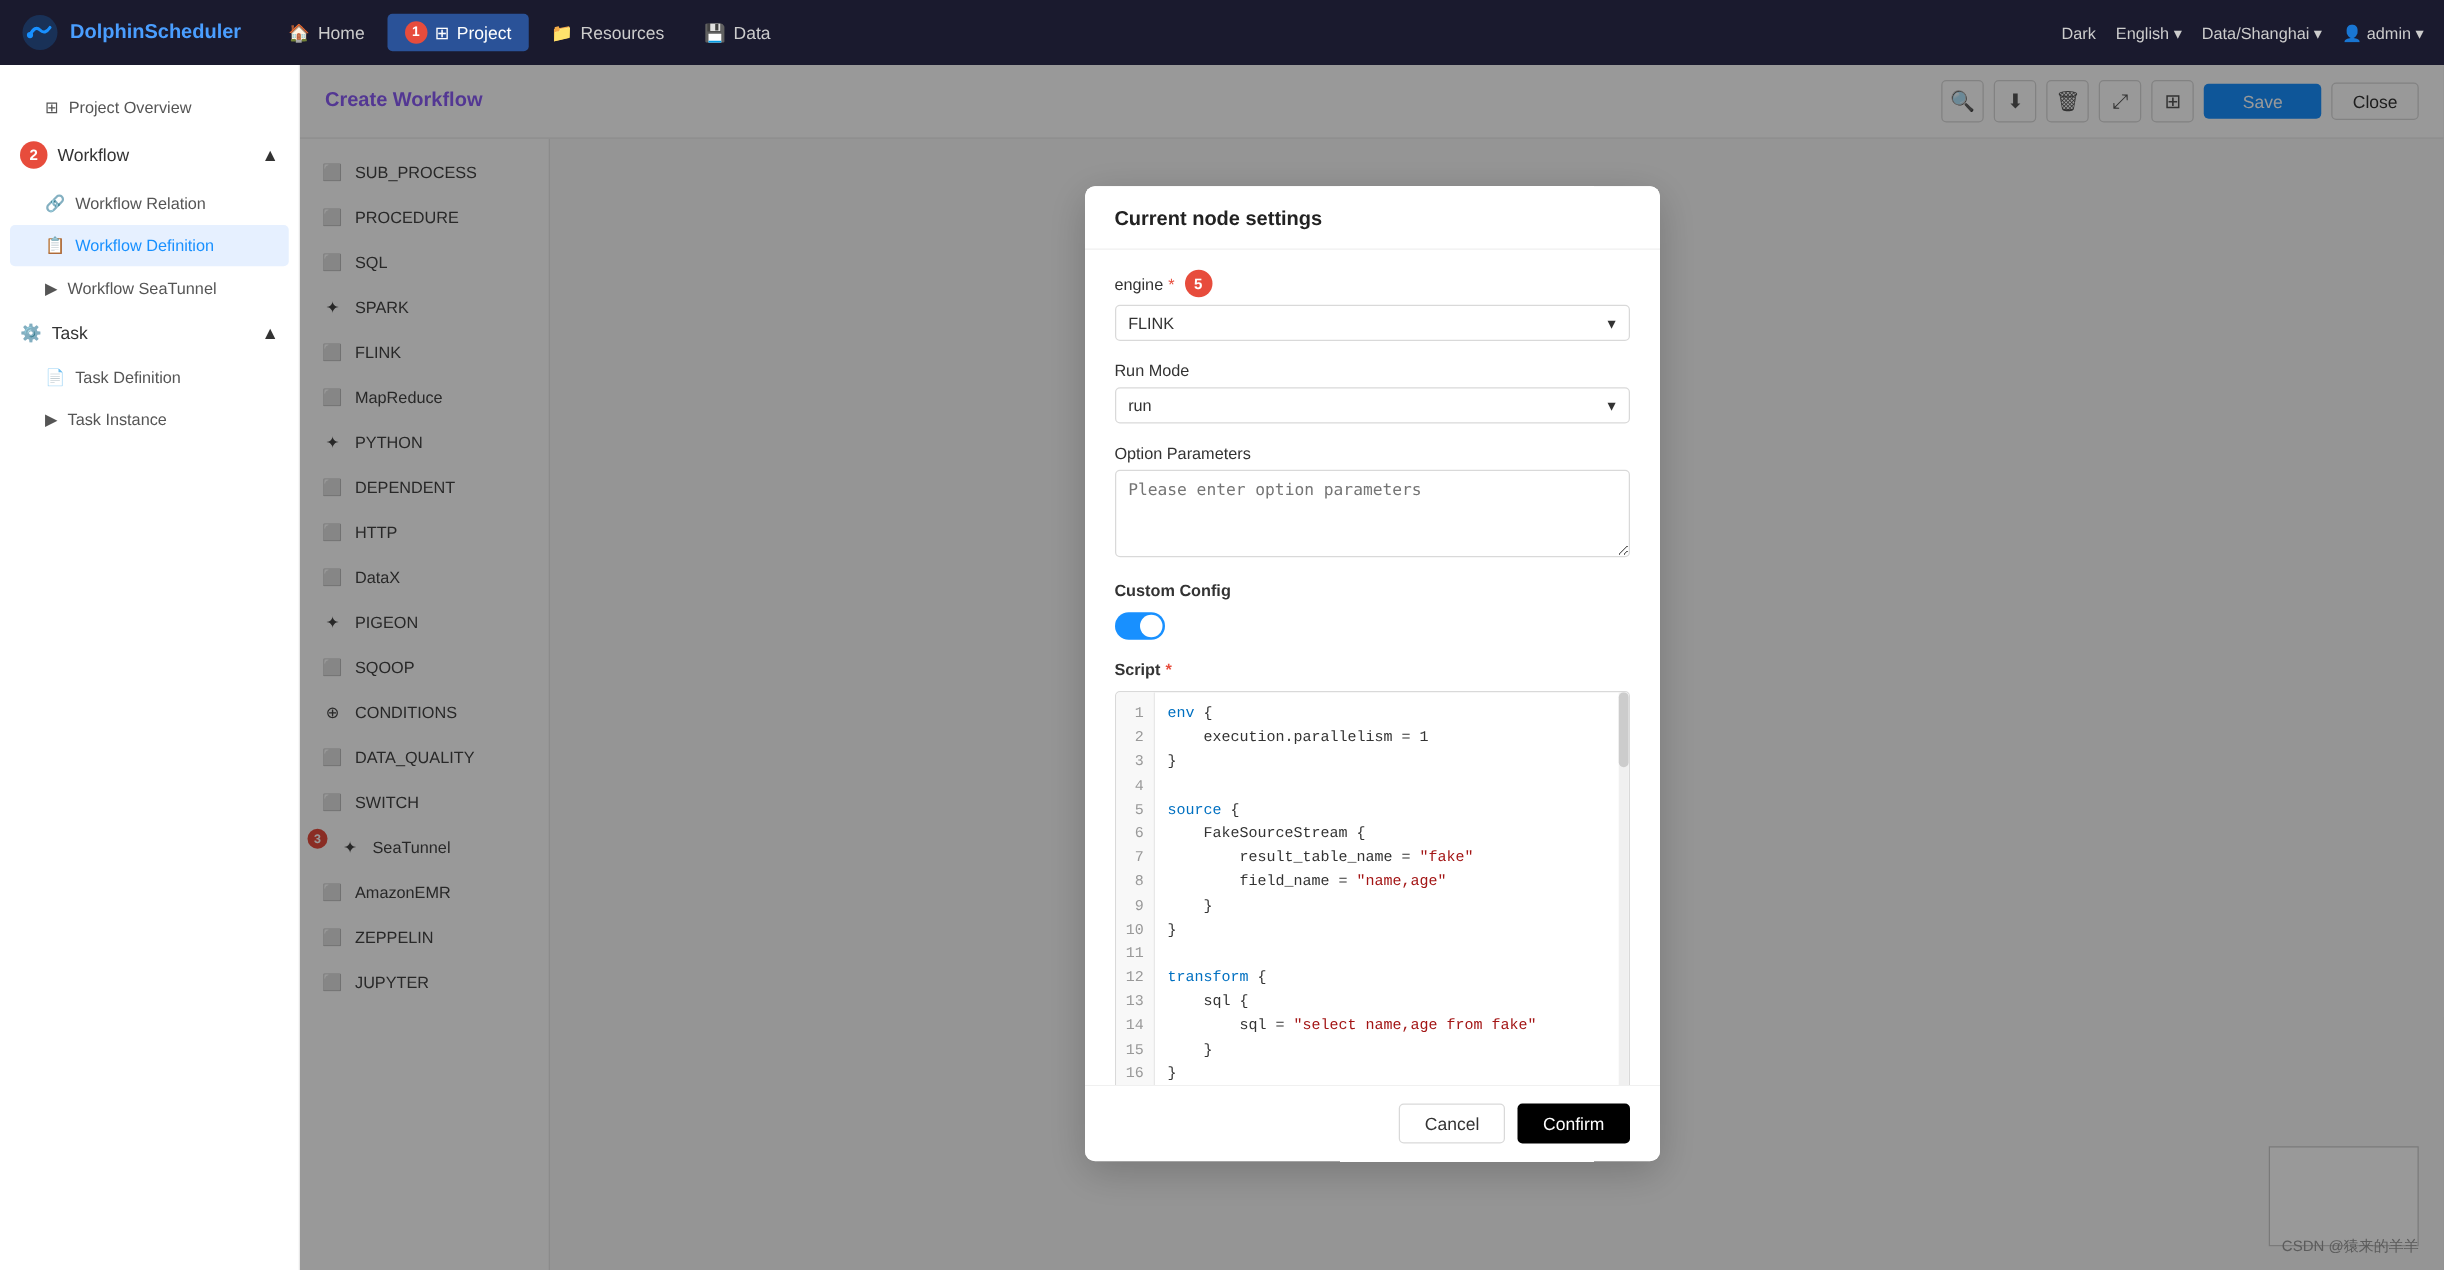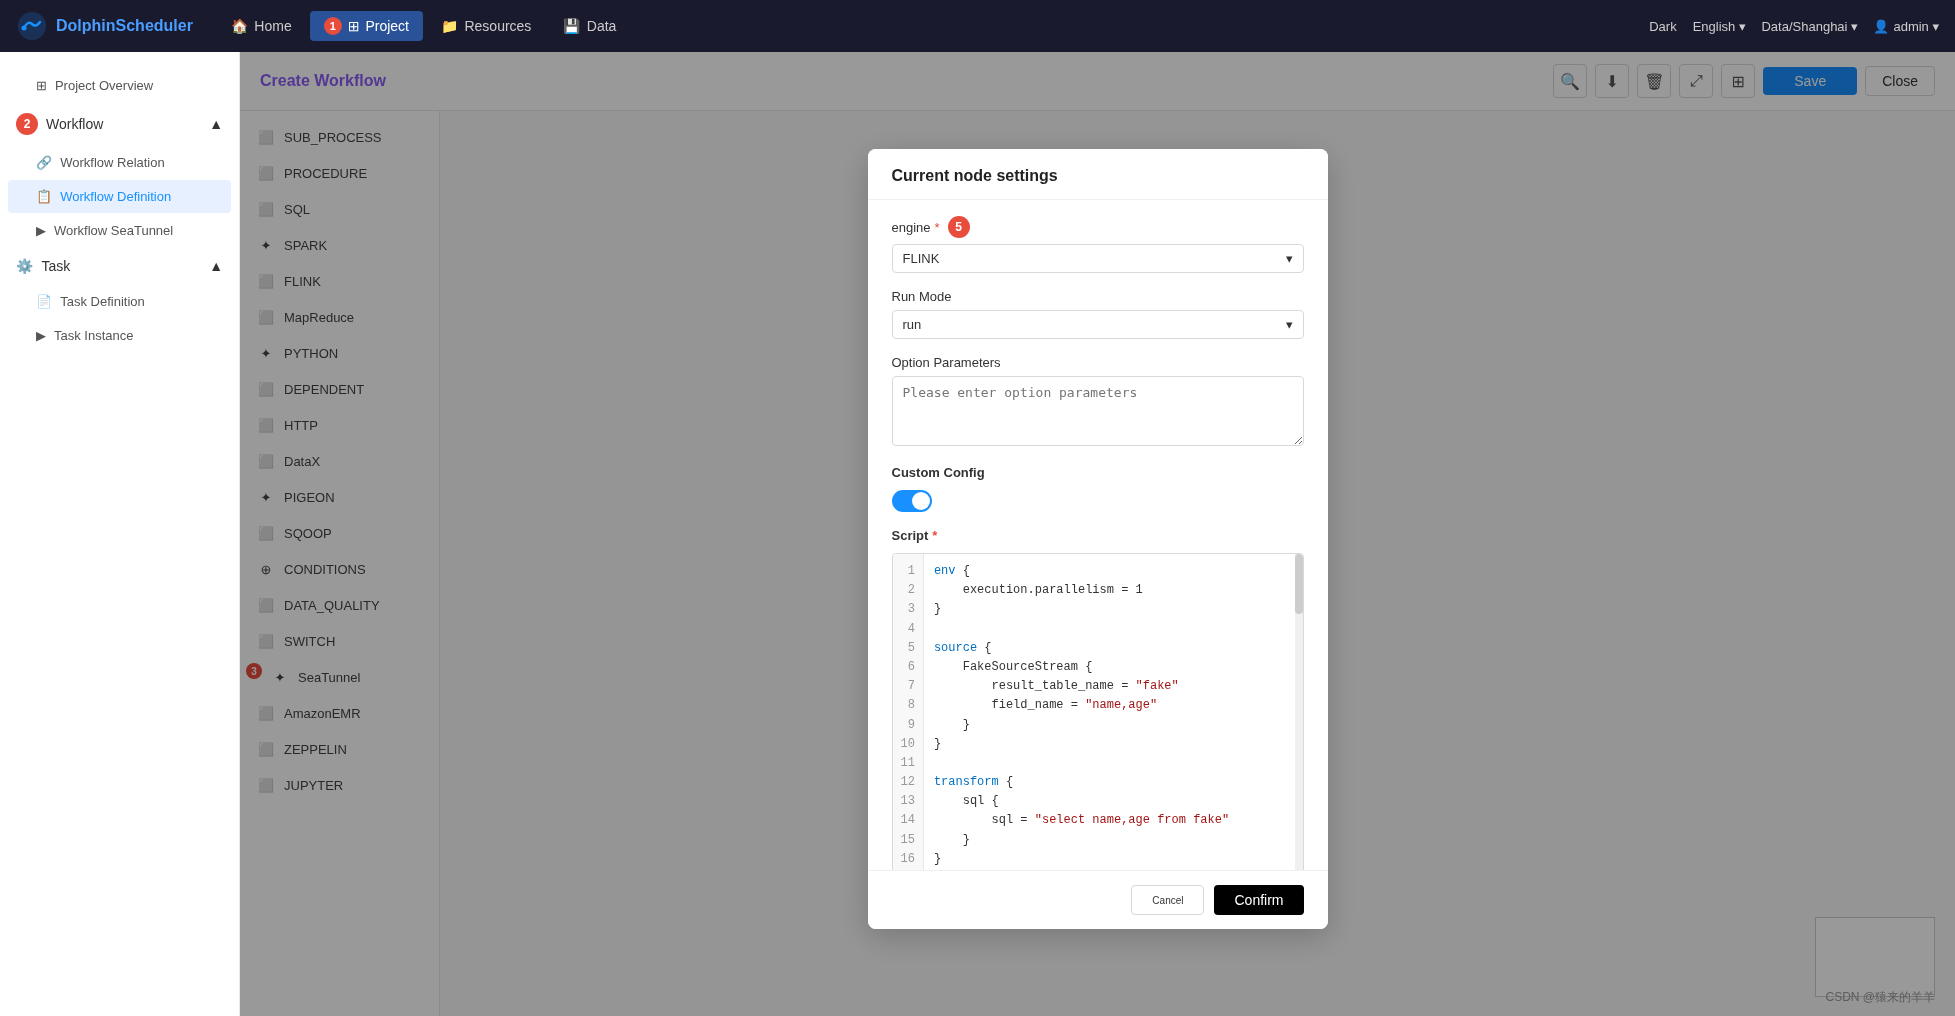--- a/index.html
+++ b/index.html
@@ -233,21 +233,21 @@
       padding: 14px 24px;
       display: flex;
       justify-content: flex-end;
       gap: 10px;
       border-top: 1px solid #f0f0f0;
       position: sticky;
       bottom: 0;
       background: #fff;
     }
     .btn-cancel {
-      padding: 7px 20px; background: #fff; color: #333; border: 1px solid #d9d9d9; border-radius: 4px; cursor: pointer; font-size: 10px;
+      padding: 7px 20px; background: #fff; color: #333; border: 1px solid #d9d9d9; border-radius: 4px; cursor: pointer; font-size: 14px;
     }
     .btn-confirm {
       padding: 7px 20px; background: #000000; color: #fff; border: none; border-radius: 4px; cursor: pointer; font-size: 14px;
     }
 
     
     .watermark {
       position: fixed; bottom: 10px; right: 20px; font-size: 12px; color: #999;
     }
 

